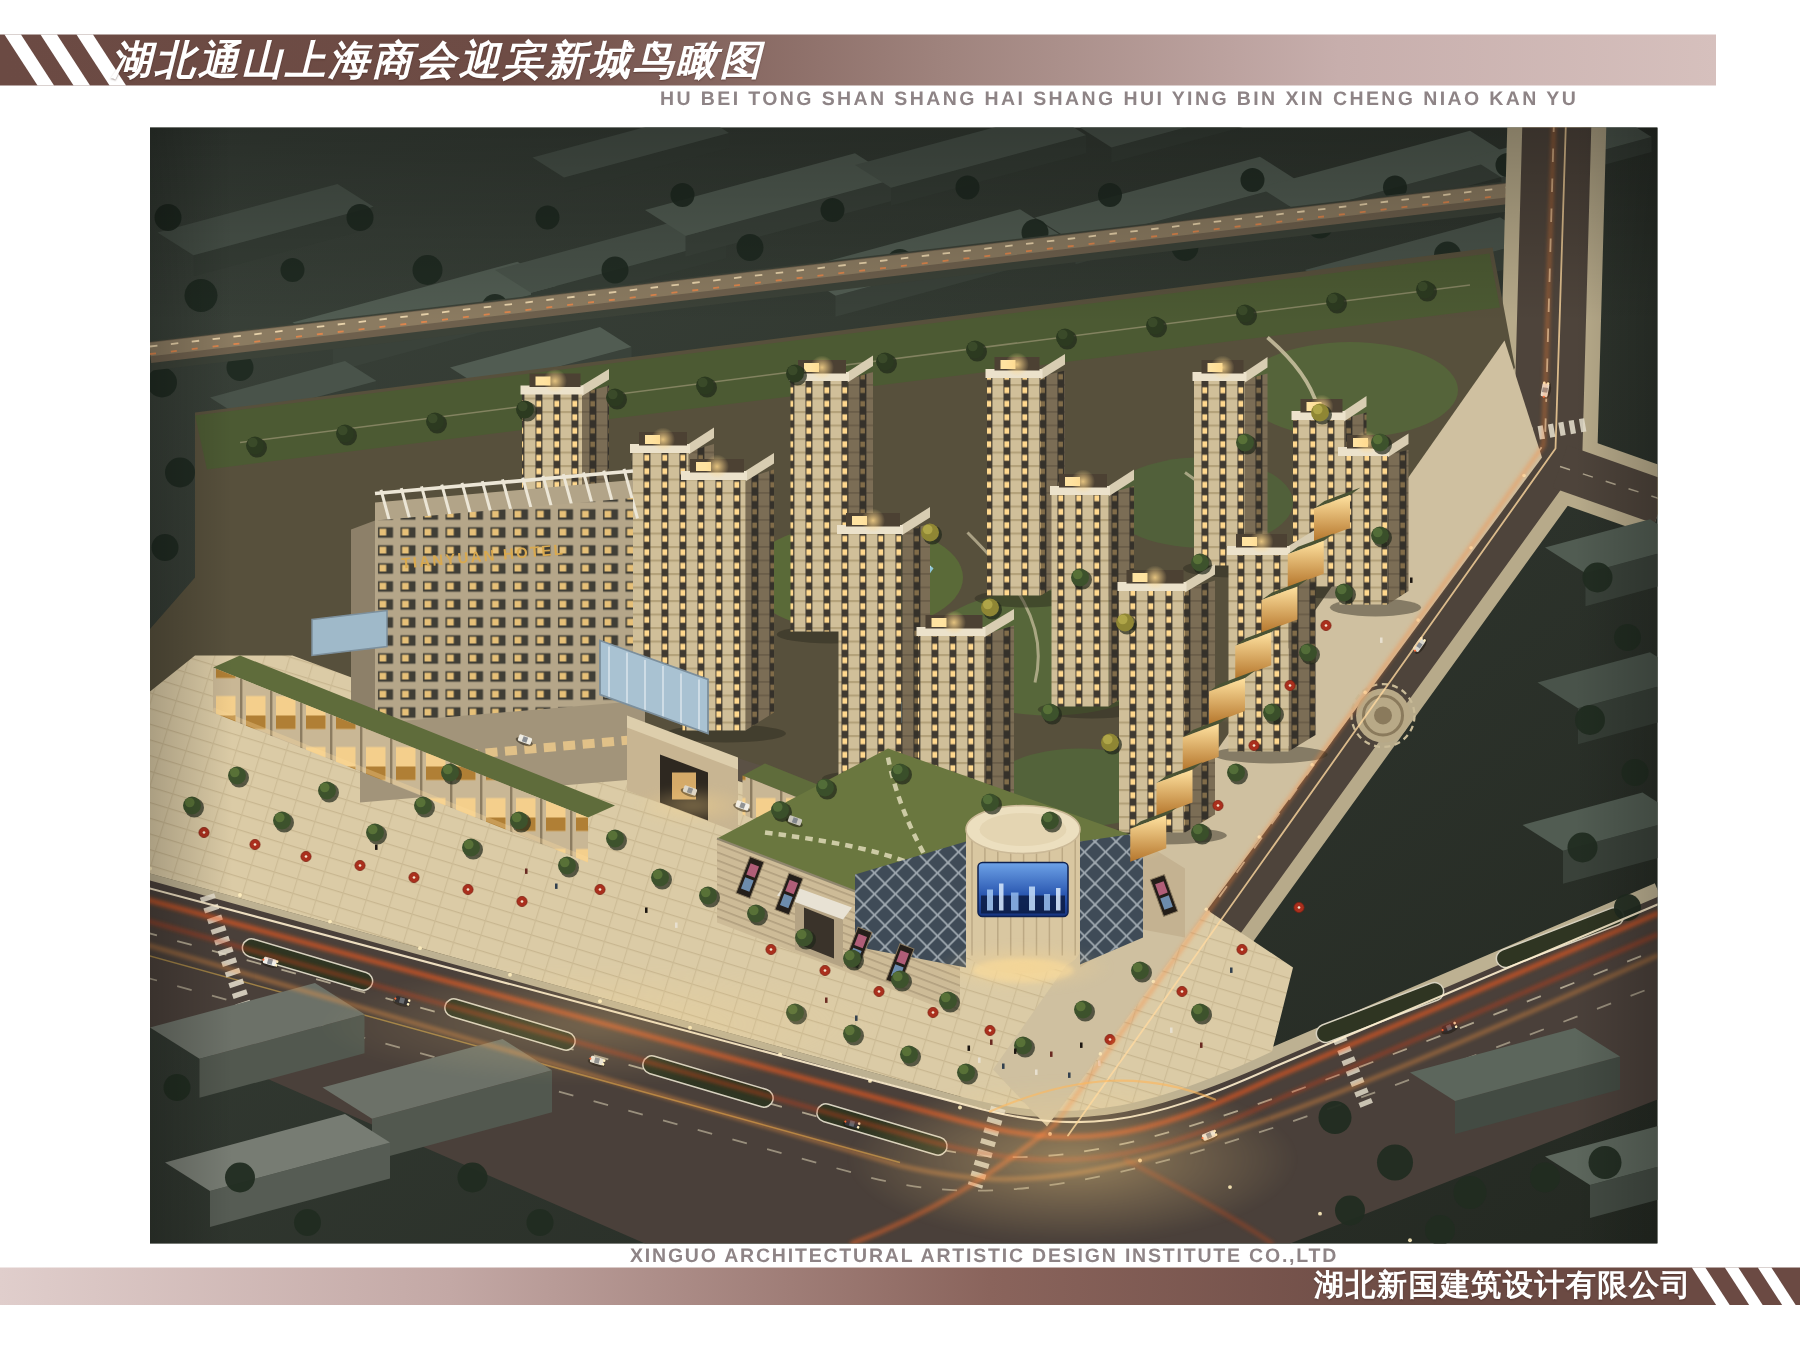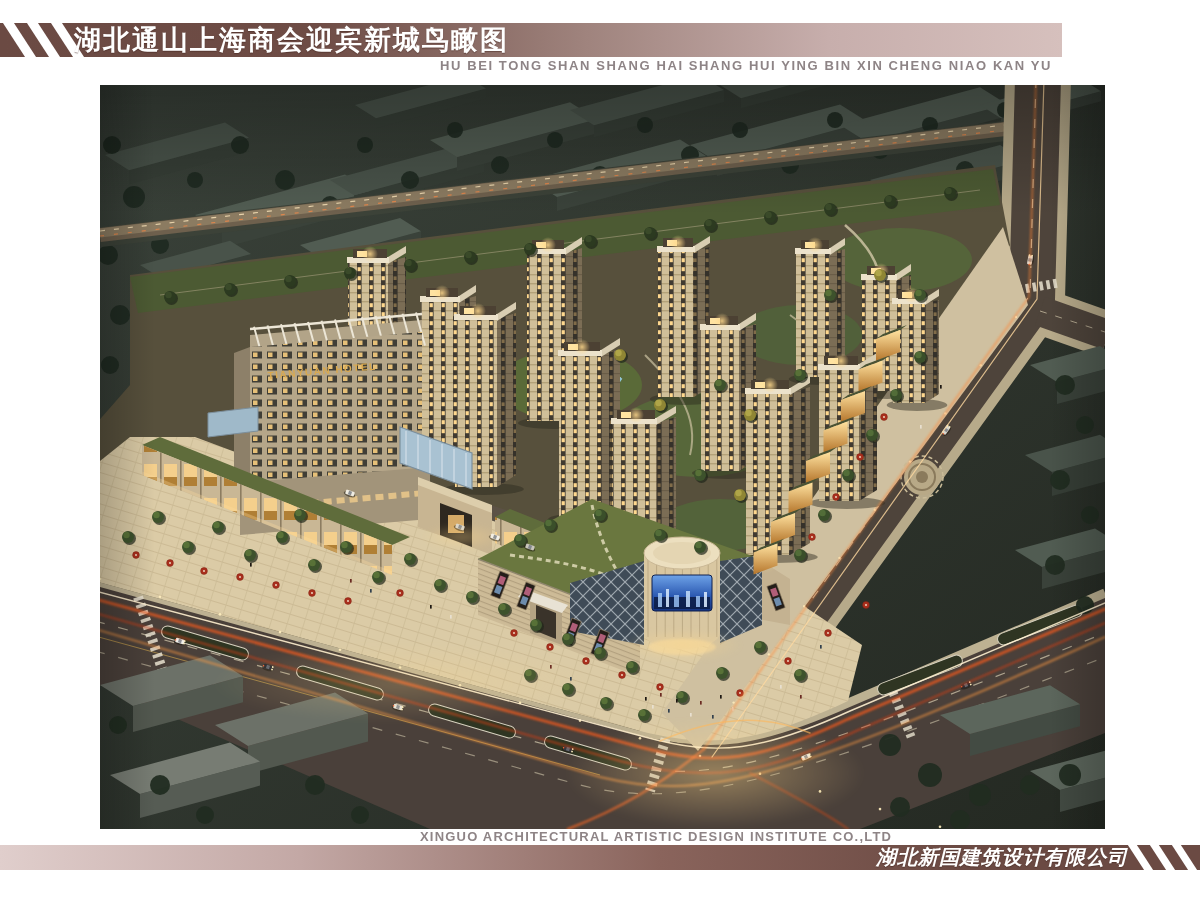--- a/index.html
+++ b/index.html
@@ -1,33 +1,33 @@
 <!DOCTYPE html>
 <html style="--band-dark: #6b4a43; --band-light: #d6c0bd; --text-gray: #8e8486;"><head>
 <meta charset="utf-8">
 <style>
   html,body{margin:0;padding:0;background:#e8e8e8;}
   .page{position:relative;width:1200px;height:900px;background:#ffffff;overflow:hidden;
         font-family:"Liberation Sans","DejaVu Sans",sans-serif;margin:0 auto;}
   
-  .band-top{position:absolute;left:0;top:23px;width:1062px;height:34px;
-    background:linear-gradient(90deg,var(--band-dark,#6b4a43) 0%,#6e4c45 30%,#9f837d 55%,#c7aeac 78%,var(--band-light,#d6c0bd) 100%);}
+  .band-top{position:absolute;left:0;top:23px;width:1144px;height:34px;
+    background:linear-gradient(90deg,var(--band-dark,#6b4a43) 0%,#6e4c45 30%,#9f837d 55%,#c7aeac 78%,var(--band-light,#d6c0bd) 100%);font-style:italic;}
   .stripe{position:absolute;top:0;height:100%;width:11px;background:#fff;transform:skewX(33deg);}
   .band-top .title{position:absolute;left:74px;top:1px;margin:0;color:#fff;font-size:27px;font-weight:bold;
     letter-spacing:2px;line-height:33px;white-space:nowrap;text-shadow:0 1px 1px rgba(60,30,25,.45);}
   .pinyin{position:absolute;left:420px;top:58px;width:560px;text-align:center;color:var(--text-gray,#8e8486);
     font-size:13px;font-weight:bold;letter-spacing:1.6px;white-space:nowrap;padding-left:20px;}
   
   .render{position:absolute;left:100px;top:85px;width:1005px;height:744px;background:#2c322b;}
   .render svg{display:block;width:1005px;height:744px;}
   
   .footer-en{position:absolute;left:420px;top:829px;width:600px;text-align:left;color:var(--text-gray,#8e8486);
     font-size:13px;font-weight:bold;letter-spacing:1.2px;white-space:nowrap;}
   .band-bottom{position:absolute;left:0;top:845px;width:1200px;height:25px;
-    background:linear-gradient(90deg,#e0cecc 0%,#c3a8a5 25%,#8a645c 55%,var(--band-dark,#6b4a43) 80%,var(--band-dark,#6b4a43) 100%);font-style:italic;}
+    background:linear-gradient(90deg,#e0cecc 0%,#c3a8a5 25%,#8a645c 55%,var(--band-dark,#6b4a43) 80%,var(--band-dark,#6b4a43) 100%);}
   .band-bottom .stripe{width:9px;}
   .company-cn{position:absolute;right:72px;top:0;height:25px;line-height:25px;color:#fff;
     font-size:20px;font-weight:bold;letter-spacing:1px;white-space:nowrap;text-shadow:0 1px 1px rgba(50,25,20,.4);}
 </style>
 </head>
 <body>
 
 <div class="page">
 
   <div class="band-top">

